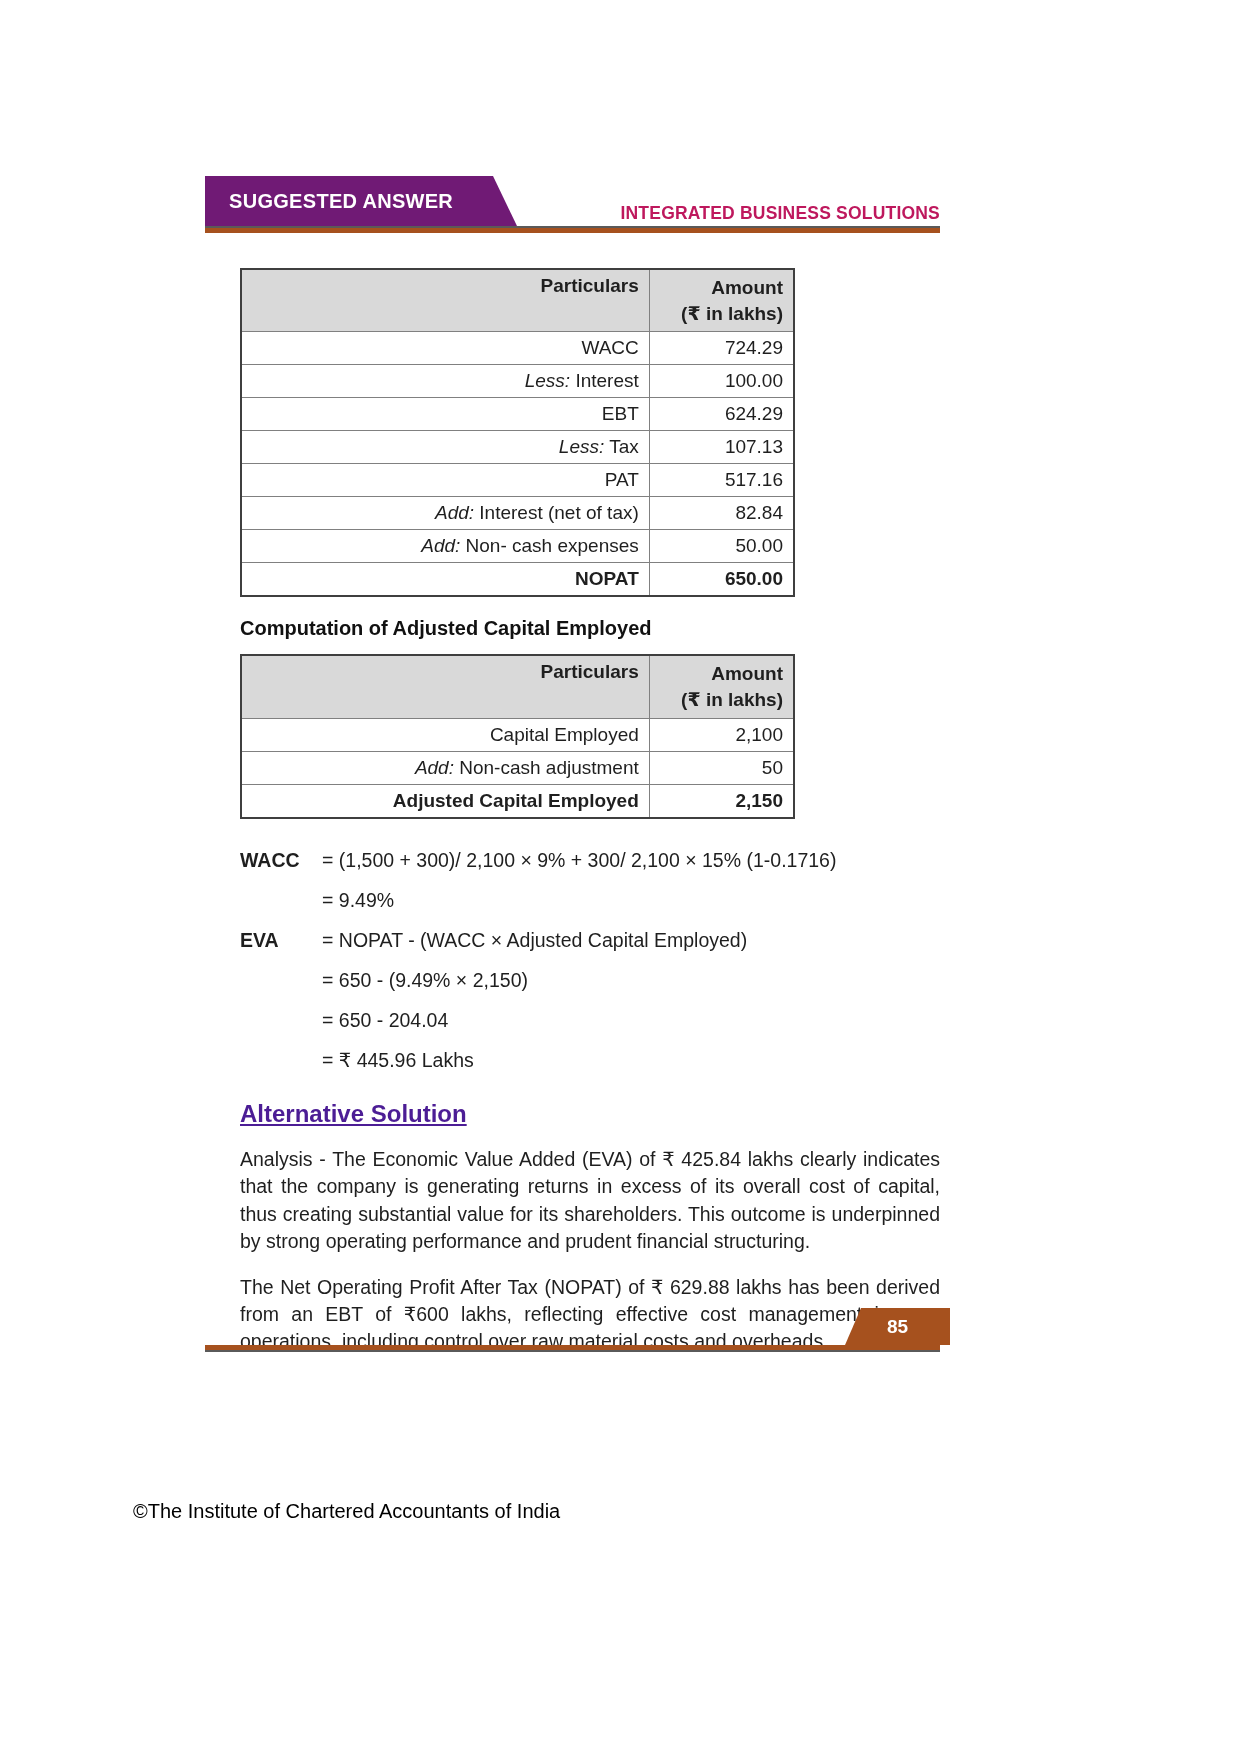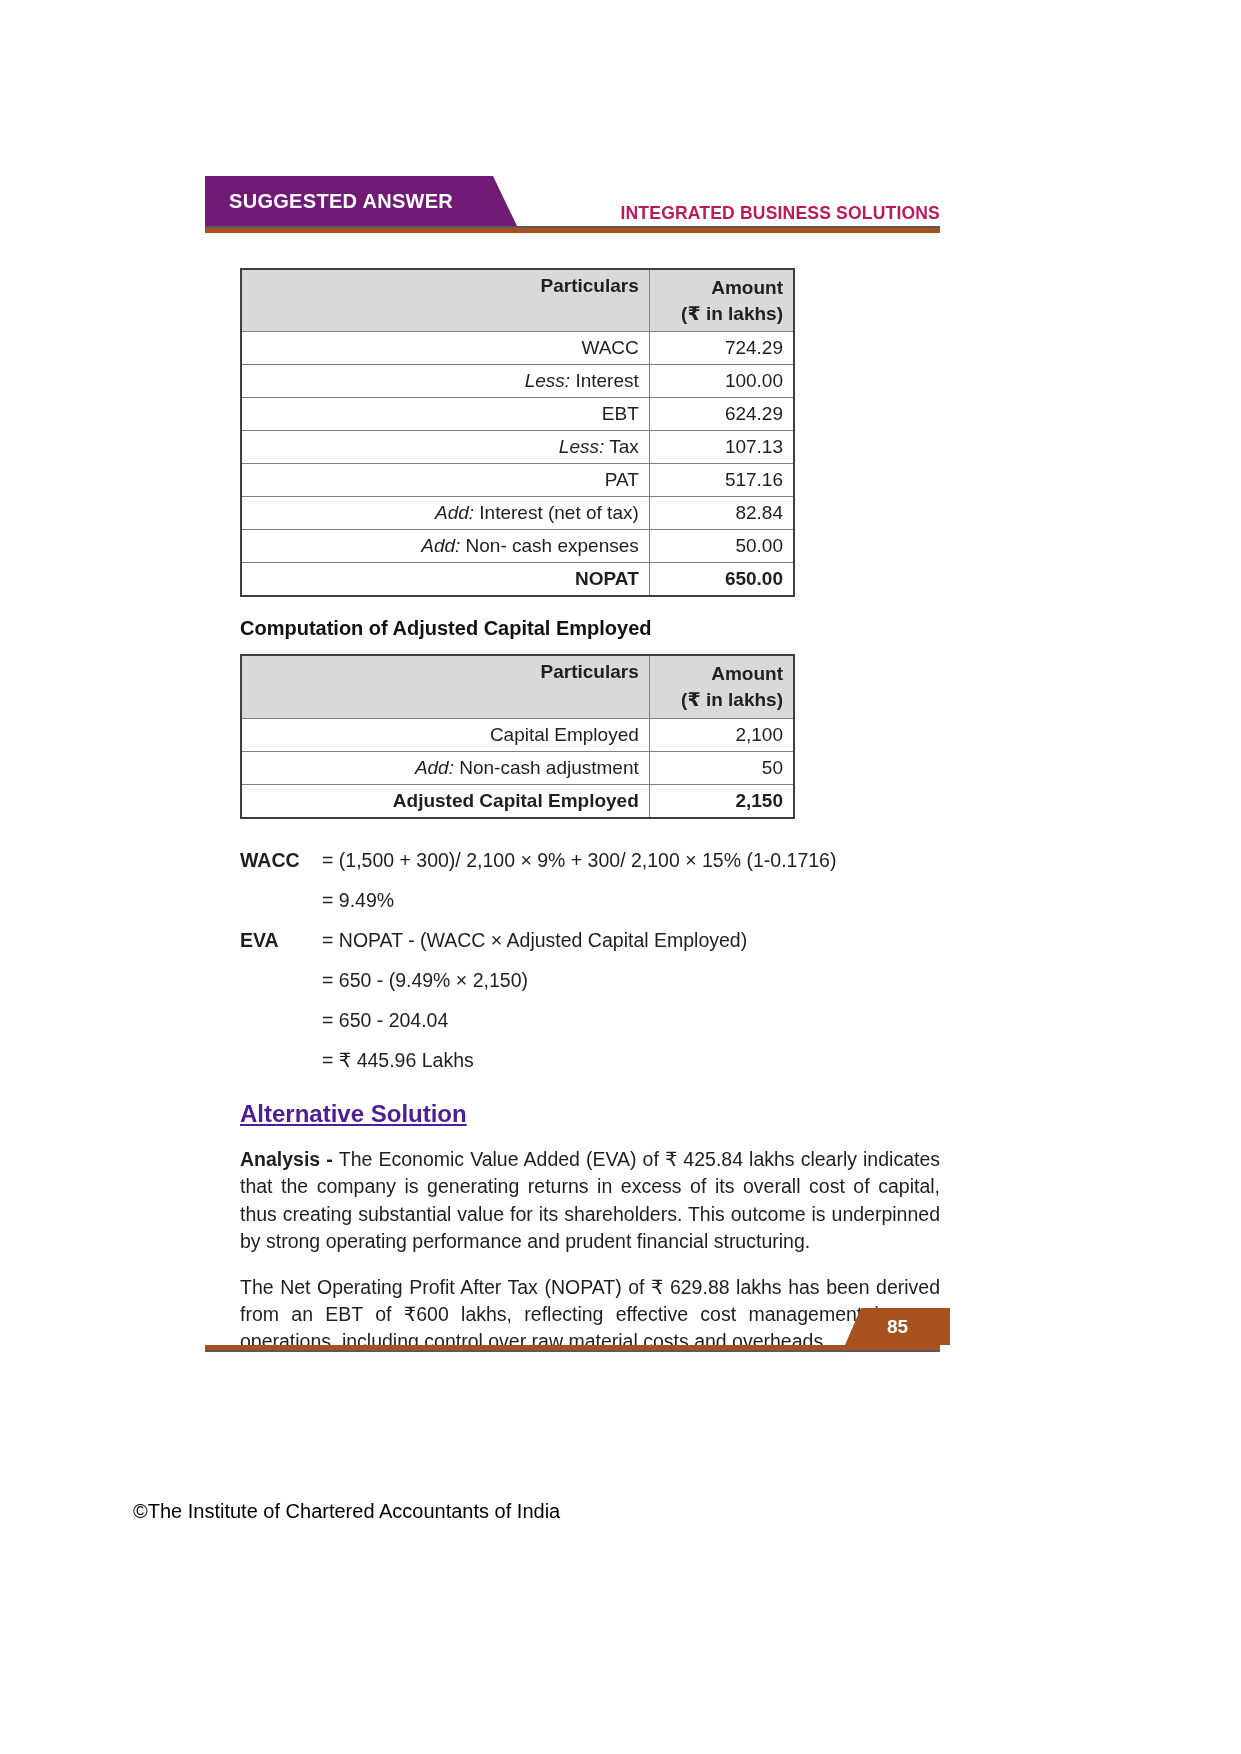--- a/index.html
+++ b/index.html
@@ -57,21 +57,21 @@
 
   .alt-heading{
     margin-top:28px;font-weight:bold;font-size:24px;
     text-decoration:underline;color:#4c1d95;
   }
 
   .para{
     margin:18px 0 0 0;font-size:19.5px;line-height:1.41;
     text-align:justify;color:#1f1f1f;
   }
-  .para .lead{font-weight:bold;}
+  .para .lead{font-weight:normal;}
 
   
   .page-tab{
     position:absolute;left:845px;top:1308px;width:105px;height:37px;
     background:#A6511E;color:#fff;
     clip-path:polygon(16px 0, 100% 0, 100% 100%, 0 100%);
     display:flex;align-items:center;justify-content:center;
     font-weight:bold;font-size:19px;
   }
   .footer-rule{

